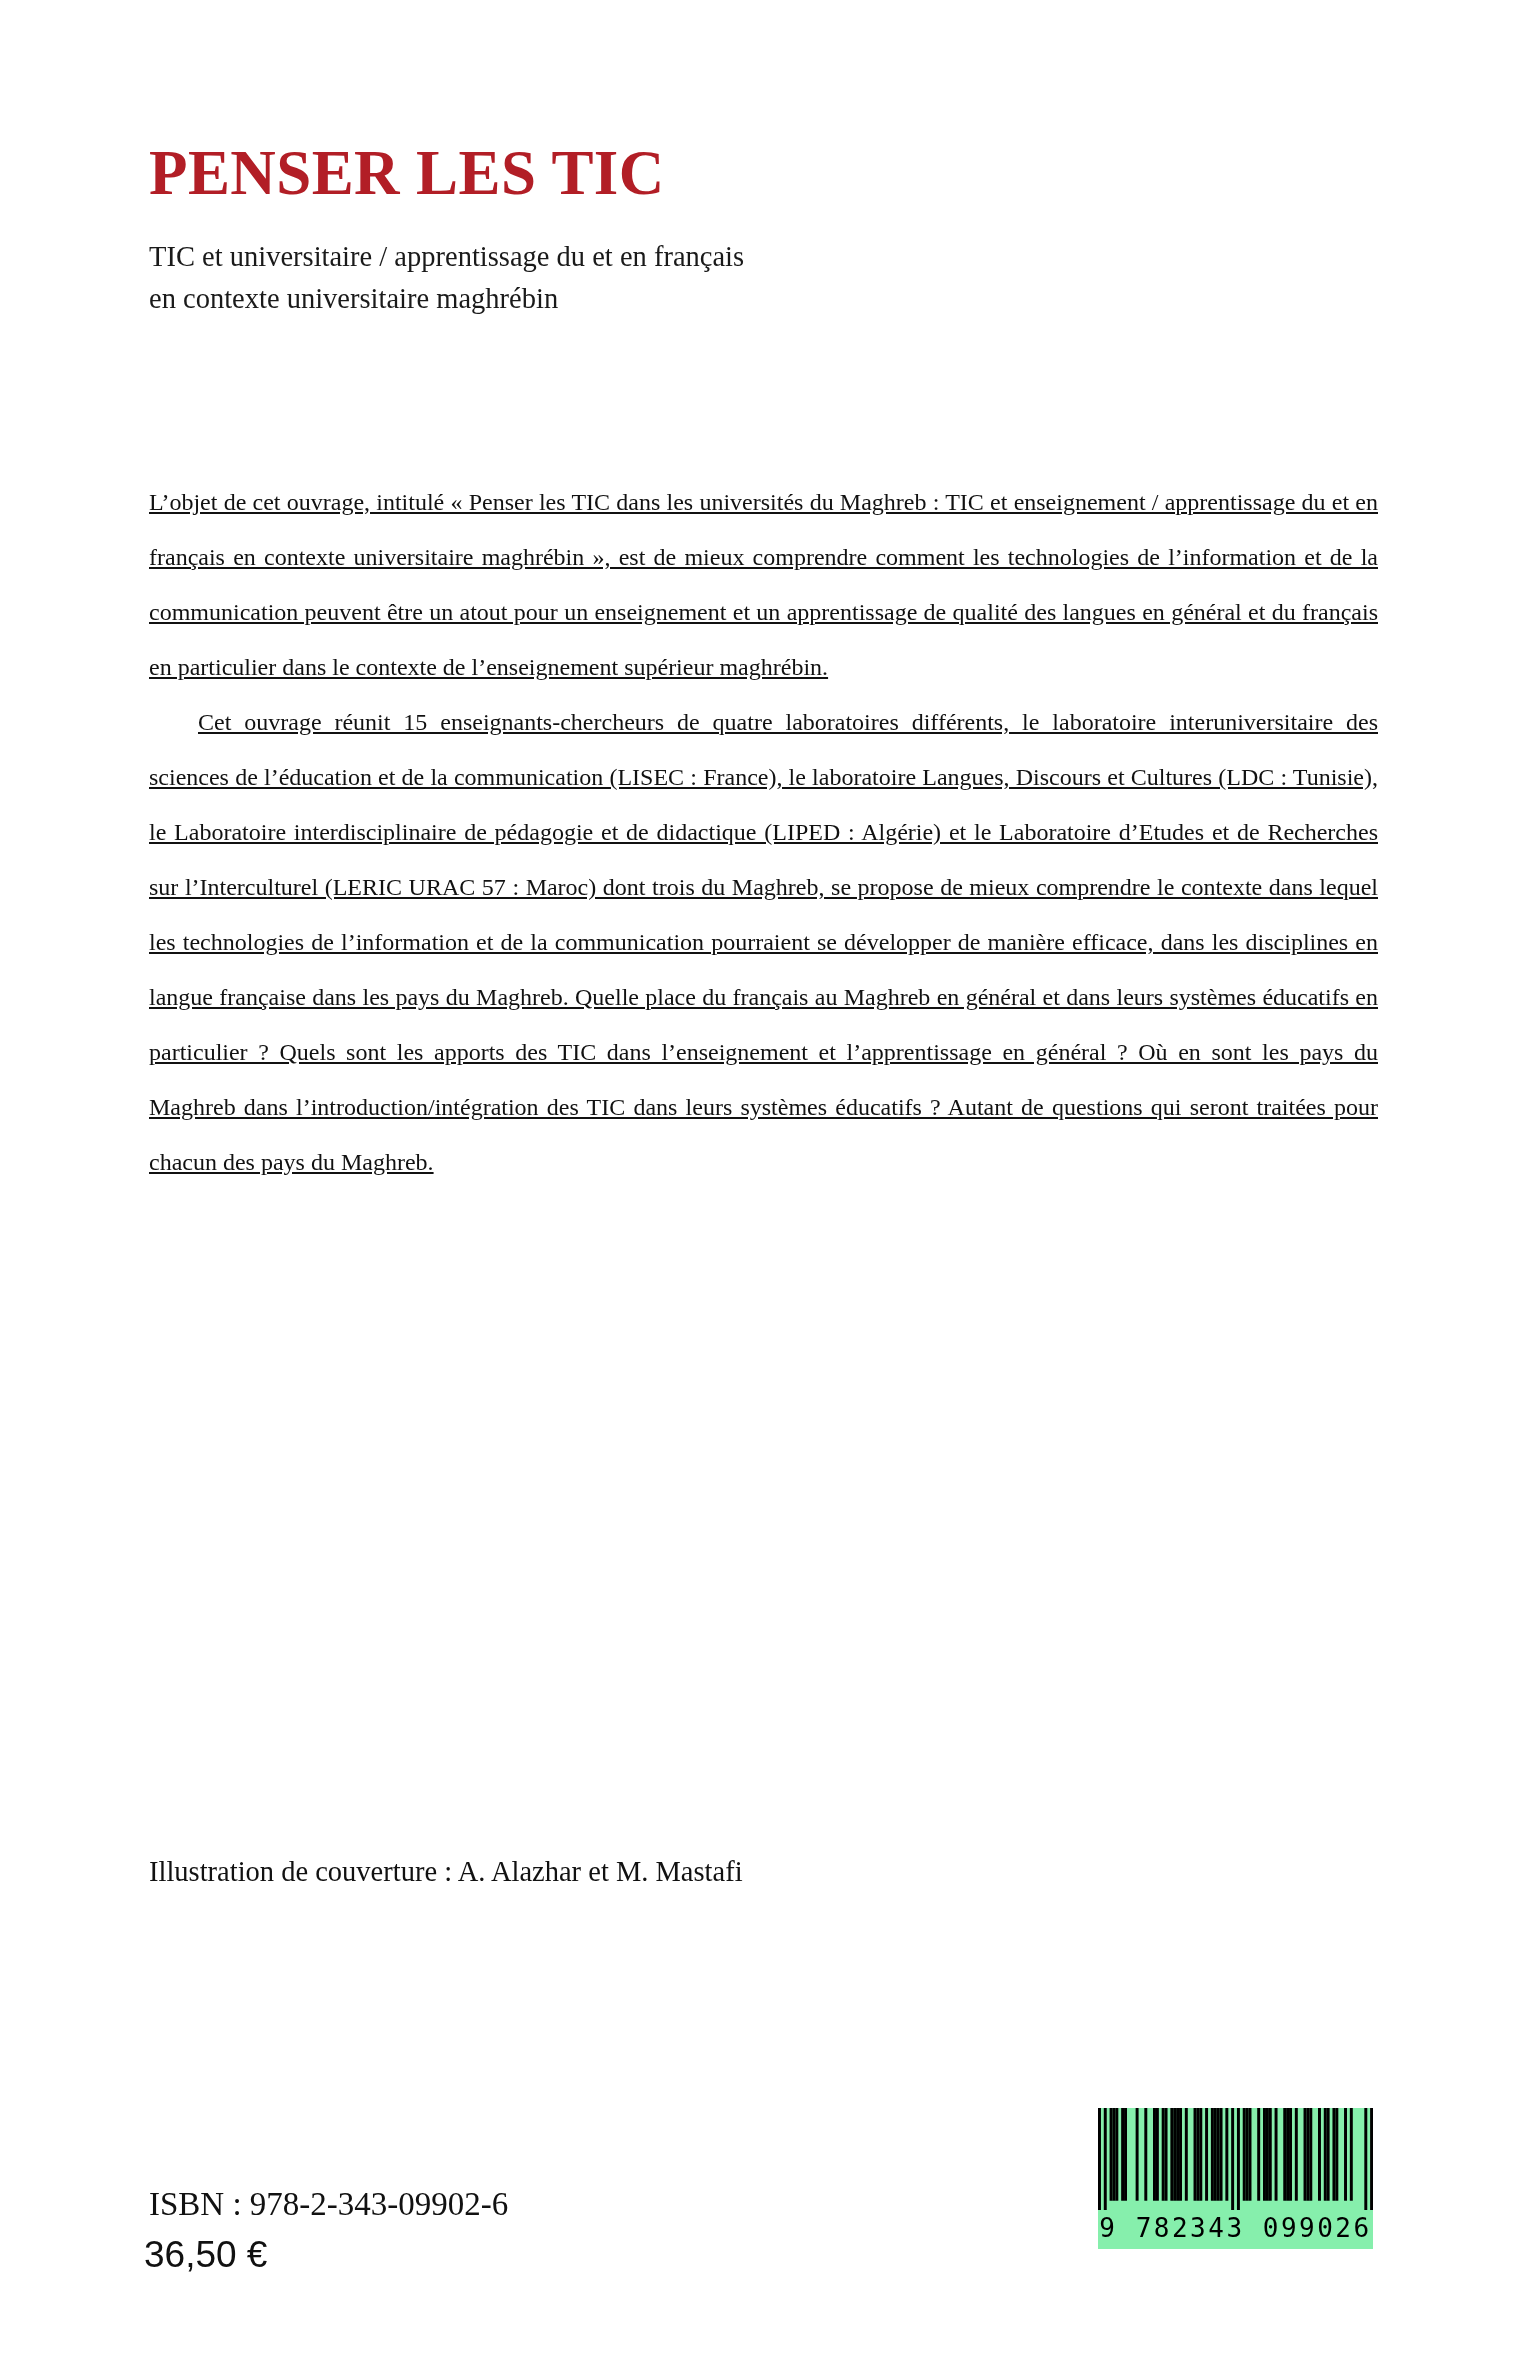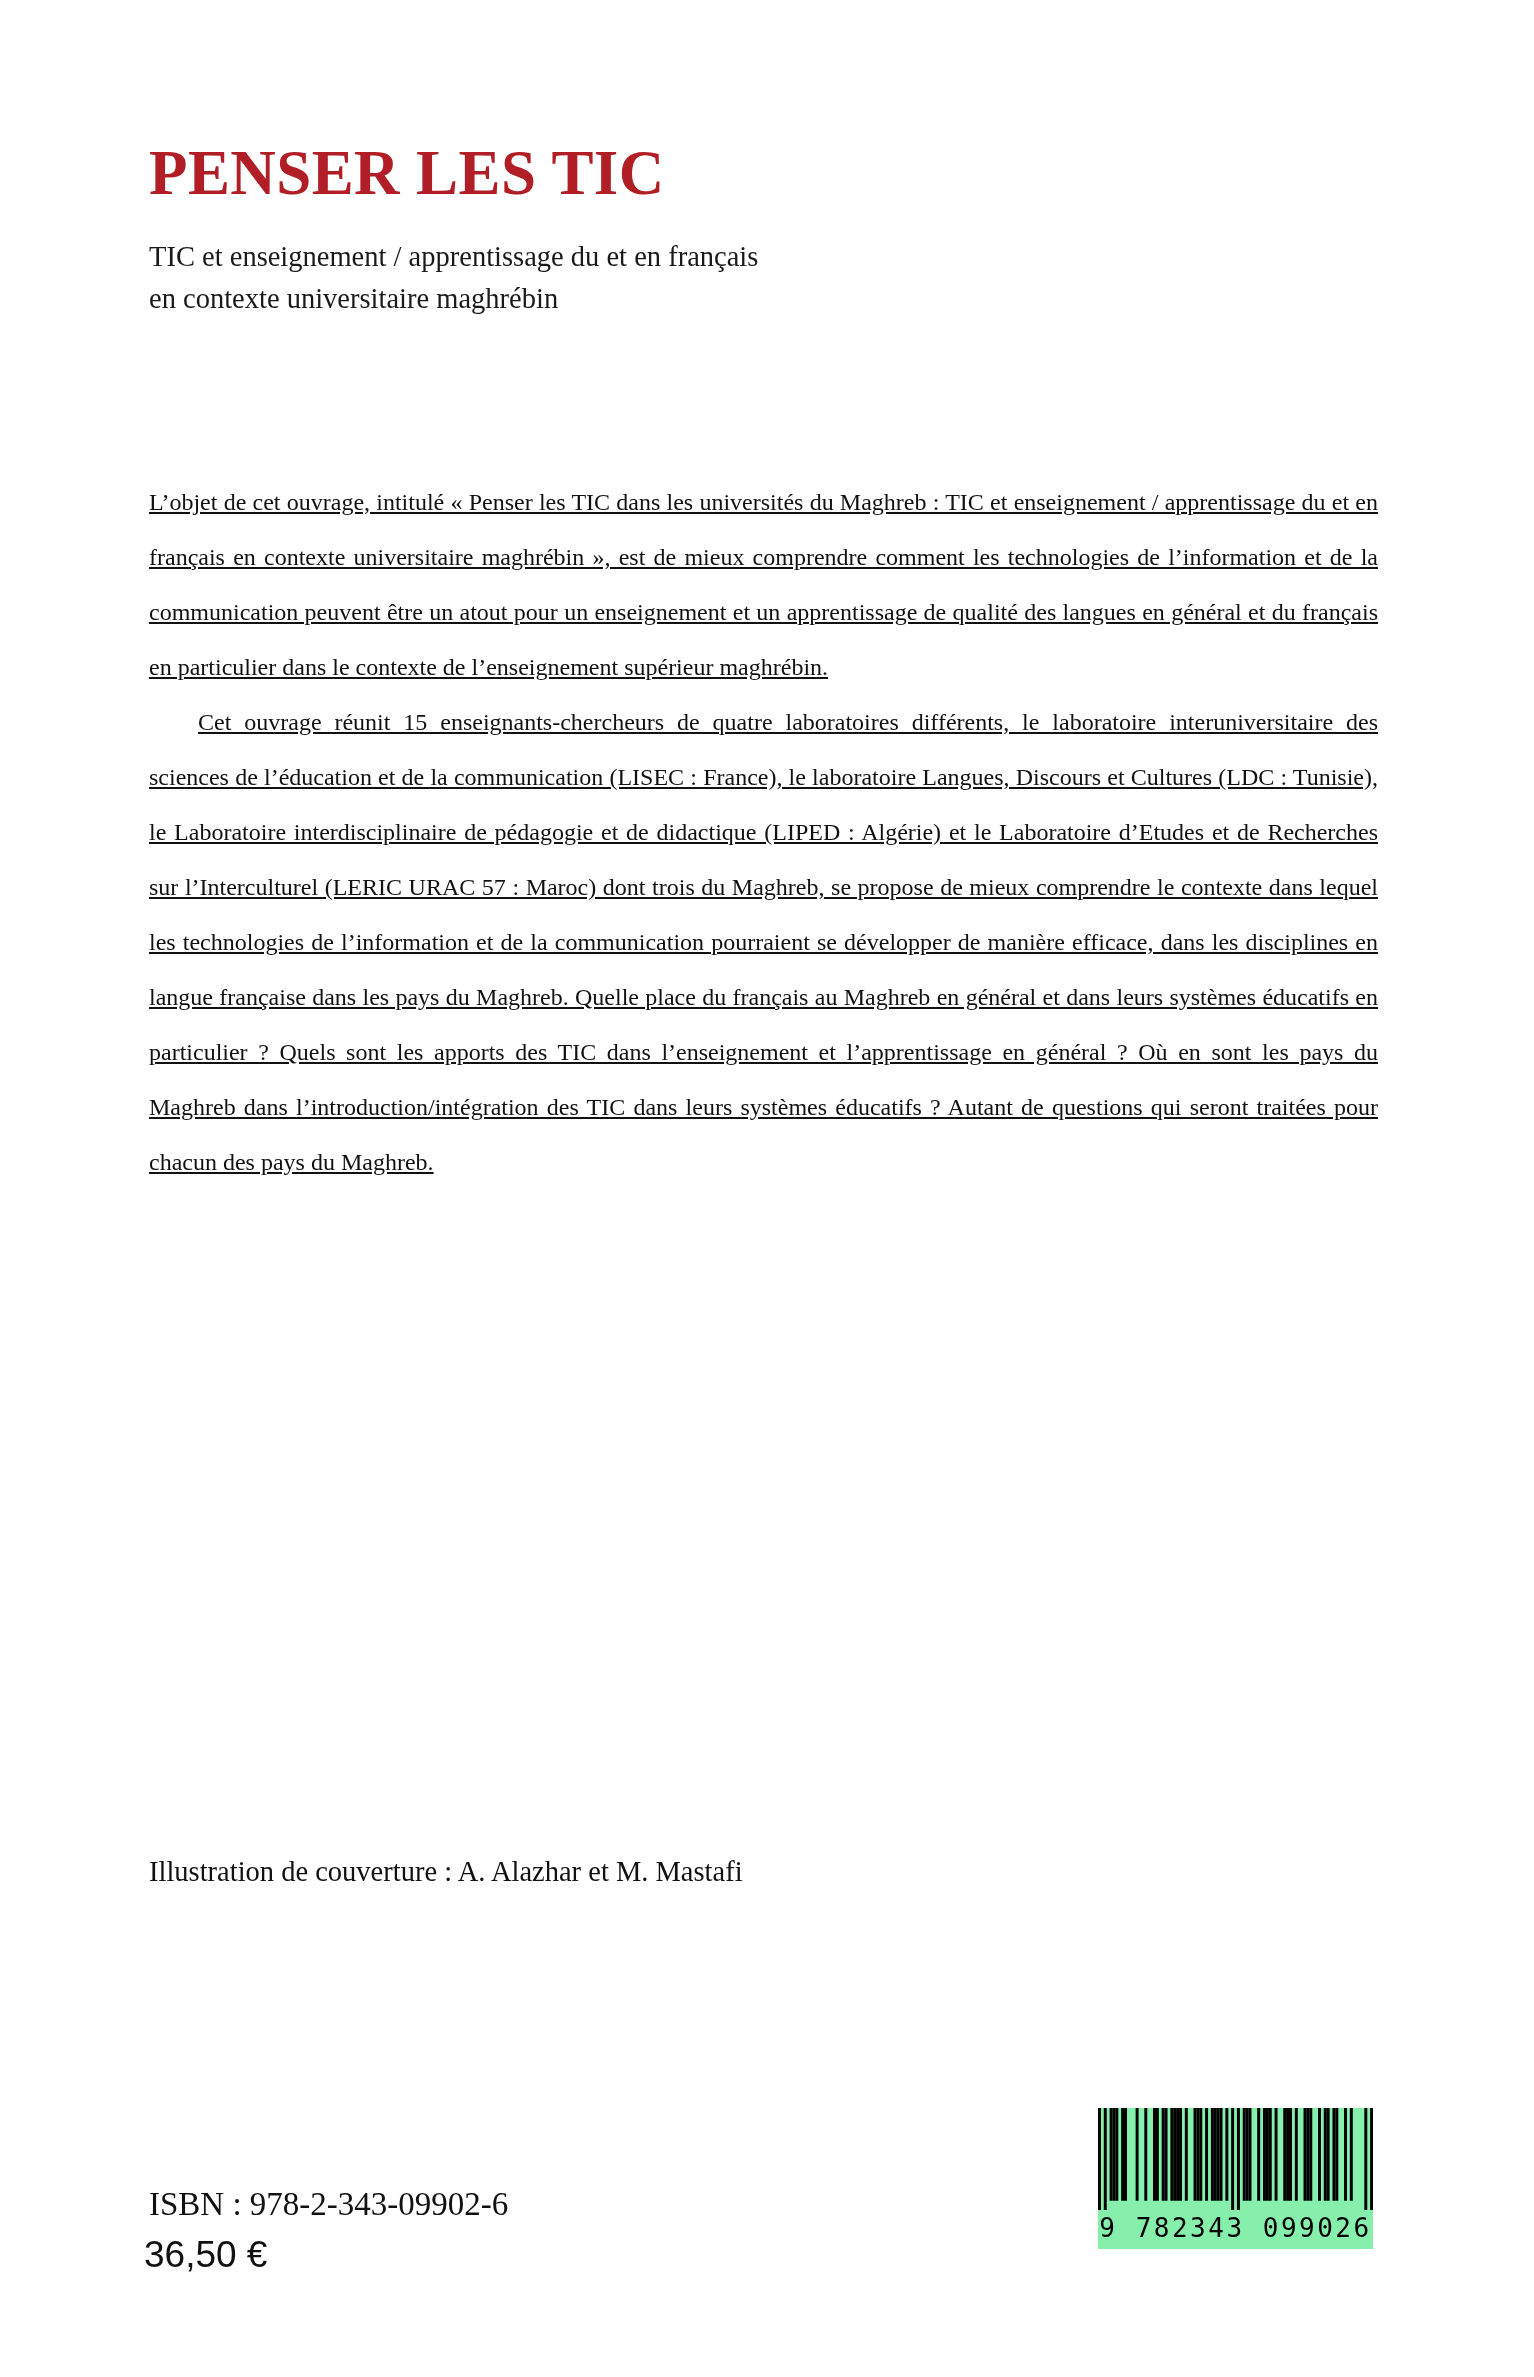--- a/index.html
+++ b/index.html
@@ -95,21 +95,21 @@
 </head>
 <body>
 
 <div class="page">
 
   <div class="title-block">
     <div class="title" style="color: rgb(178, 30, 38);">
       <div>PENSER LES TIC</div>
     </div>
     <div class="subtitle">
-      <div>TIC et enseignement / apprentissage du et en français</div>
+      <div>TIC et universitaire / apprentissage du et en français</div>
       <div>en contexte universitaire maghrébin</div>
     </div>
   </div>
 
   <div class="body-block">
     <p>L’objet de cet ouvrage, intitulé « Penser les TIC dans les universités du Maghreb : TIC et enseignement / apprentissage du et en français en contexte universitaire maghrébin », est de mieux comprendre comment les technologies de l’information et de la communication peuvent être un atout pour un enseignement et un apprentissage de qualité des langues en général et du français en particulier dans le contexte de l’enseignement supérieur maghrébin.</p>
     <p class="indent">Cet ouvrage réunit 15 enseignants-chercheurs de quatre laboratoires différents, le laboratoire interuniversitaire des sciences de l’éducation et de la communication (LISEC : France), le laboratoire Langues, Discours et Cultures (LDC : Tunisie), le Laboratoire interdisciplinaire de pédagogie et de didactique (LIPED : Algérie) et le Laboratoire d’Etudes et de Recherches sur l’Interculturel (LERIC URAC 57 : Maroc) dont trois du Maghreb, se propose de mieux comprendre le contexte dans lequel les technologies de l’information et de la communication pourraient se développer de manière efficace, dans les disciplines en langue française dans les pays du Maghreb. Quelle place du français au Maghreb en général et dans leurs systèmes éducatifs en particulier ? Quels sont les apports des TIC dans l’enseignement et l’apprentissage en général ? Où en sont les pays du Maghreb dans l’introduction/intégration des TIC dans leurs systèmes éducatifs ? Autant de questions qui seront traitées pour chacun des pays du Maghreb.</p>
   </div>
 
   <div class="credit">Illustration de couverture : A. Alazhar et M. Mastafi</div>

